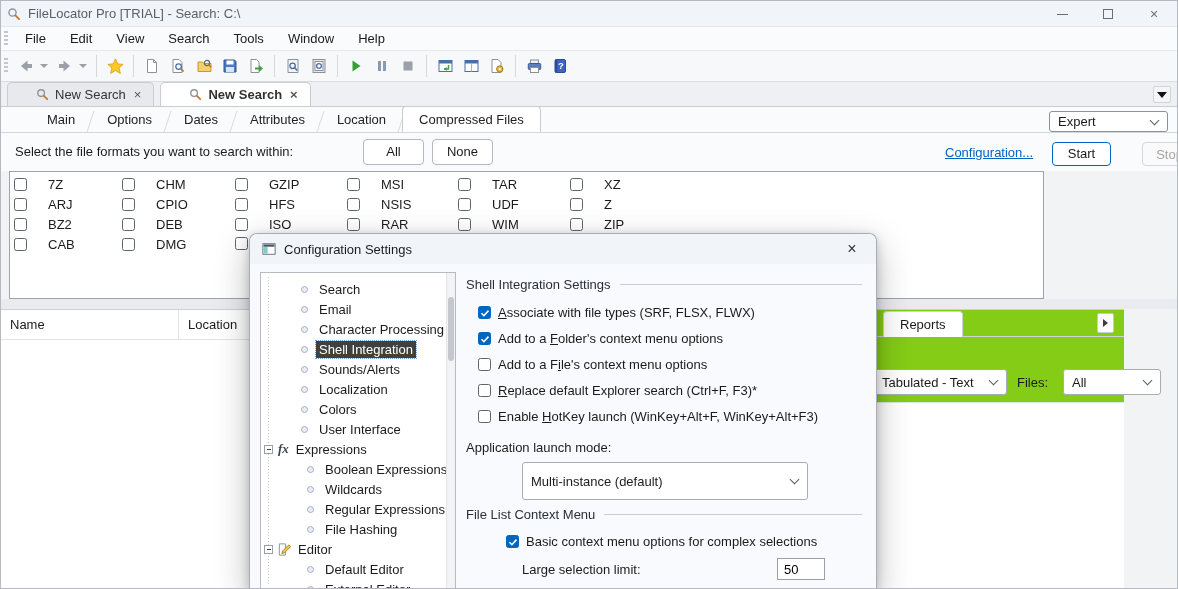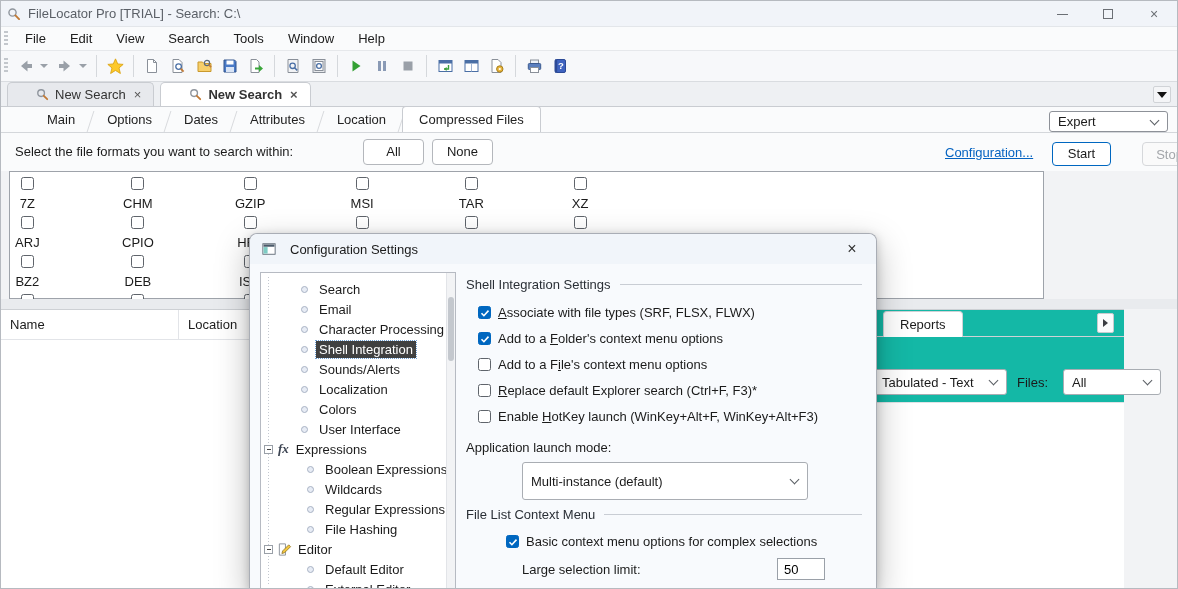--- a/index.html
+++ b/index.html
@@ -60,48 +60,48 @@
     text-align:center; line-height:24px; color:#1b1b1b; }
   .btn-all  { left:362px; top:6px; width:61px; }
   .btn-none { left:431px; top:6px; width:61px; }
   .cfg-link { position:absolute; left:944px; top:12px; color:#0563c1; text-decoration:underline; }
   .btn-start { left:1051px; top:9px; width:59px; height:24px; border:1.6px solid #0067c0; line-height:21px; }
   .btn-stop  { left:1115px; top:9px; width:55px; height:24px; border:1px solid #d6d8db; background:#fafafa; color:#a3a6aa;margin-left:26px; }
   
   .formats-box { position:absolute; left:8px; top:170px; width:1035px; height:128px;
     background:#fff; border:1px solid #9ea3aa; }
   .fcol { position:absolute; top:5px; display:flex; flex-direction:column; gap:5px; }
-  label.cbrow { display:flex; align-items:center; gap:6px;flex-direction:column; }
+  label.cbrow { display:flex; align-items:center; gap:21px; }
   .cbx { width:13px; height:13px; border:1px solid #5f646b; border-radius:2.5px; background:#fff;
     display:flex; align-items:center; justify-content:center; flex:none; }
   .cbx.checked { background:#0067c0; border-color:#0067c0; }
   
   .res-sep { position:absolute; left:0; top:298px; width:100%; height:10px; background:#e9ebee; }
   .res-left { position:absolute; left:0; top:308px; width:872px; height:281px; background:#fff; border-top:1px solid #cdd0d4; }
   .hdr-row { position:absolute; left:0; top:0; width:100%; height:30px; background:#fff; border-bottom:1px solid #e2e4e8; display:flex; }
   .hdr-cell { border-right:1px solid #e2e4e8; line-height:29px; padding-left:9px; color:#1b1b1b; }
-  .res-right { position:absolute; left:876px; top:308px; width:247px; height:281px; background:#14b8a6; border-top:1px solid #cdd0d4;}
+  .res-right { position:absolute; left:876px; top:308px; width:247px; height:281px; background:#84cc16; border-top:1px solid #cdd0d4;}
   .rtabstrip { position:absolute; left:0; top:0; width:100%; height:27px; border-bottom:1px solid #cfd2d6; }
   .rtab { position:absolute; left:6px; top:1px; height:26px; padding:0 16px; background:#fff;
     border:1px solid #cfd2d6; border-bottom:none; border-radius:4px 4px 0 0; line-height:25px; }
   .rarrow-btn { position:absolute; right:10px; top:3px; width:17px; height:20px; background:#fafbfc;
     border:1px solid #c8cbcf; border-radius:2px; display:flex; align-items:center; justify-content:center; }
   .tri-r { width:0; height:0; border-top:4px solid transparent; border-bottom:4px solid transparent; border-left:5px solid #3a3d42; }
   .rcombo-row { position:absolute; left:0; top:54px; width:100%; height:38px; }
   .combo1 { position:absolute; left:-4px; top:5px; width:134px; height:26px; border-color:#a9adb3; }
   .files-lbl { position:absolute; left:140px; top:11px; }
   .combo2 { position:absolute; left:186px; top:5px; width:98px; height:26px; border-color:#a9adb3; }
   .rwhite { position:absolute; left:0; top:92px; right:0; bottom:0; background:#fff; border-top:1px solid #e0e2e6; }
   
   .dialog { position:absolute; left:248px; top:232px; width:628px; height:357px;
     background:#f8fafd; border:1px solid #a9adb5; border-bottom:none; border-radius:8px 8px 0 0;
     box-shadow:0 12px 34px rgba(0,0,0,.28), 0 2px 10px rgba(0,0,0,.18); }
   .dlg-title { position:absolute; left:0; top:0; width:100%; height:30px; background:#f1f5fa;
     border-radius:8px 8px 0 0; display:flex; align-items:center; padding:0 12px; }
-  .dlg-title .dtext { margin-left:14px; color:#1b1b1b; }
+  .dlg-title .dtext { margin-left:8px; color:#1b1b1b; }
   .dlg-close { position:absolute; right:12px; top:3px; width:24px; height:24px; display:flex;
     align-items:center; justify-content:center; font-size:16px; color:#333; }
   .dtree { position:absolute; left:10px; top:38px; width:196px; bottom:0; background:#fff;
     border:1px solid #b6bac2; overflow:hidden; }
   .tguide { position:absolute; left:7px; top:4px; width:1px; height:308px;
     background:repeating-linear-gradient(#c4c8d0 0 1px, transparent 1px 3px); }
   .titem { position:absolute; left:0; height:20px; display:flex; align-items:center; white-space:nowrap; }
   .bullet { width:7px; height:7px; border-radius:50%; background:#e7ecf5; border:1px solid #a8b2c4; flex:none; }
   .tlabel { padding:1px 3px; margin-left:8px; }
   .titem.sel .tlabel { background:#404040; color:#fff; outline:1px dotted #6d9fd4; }

